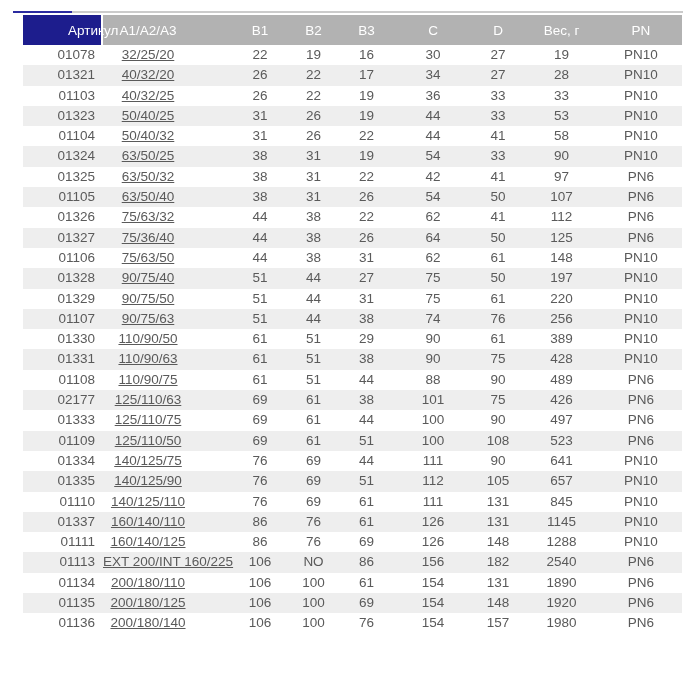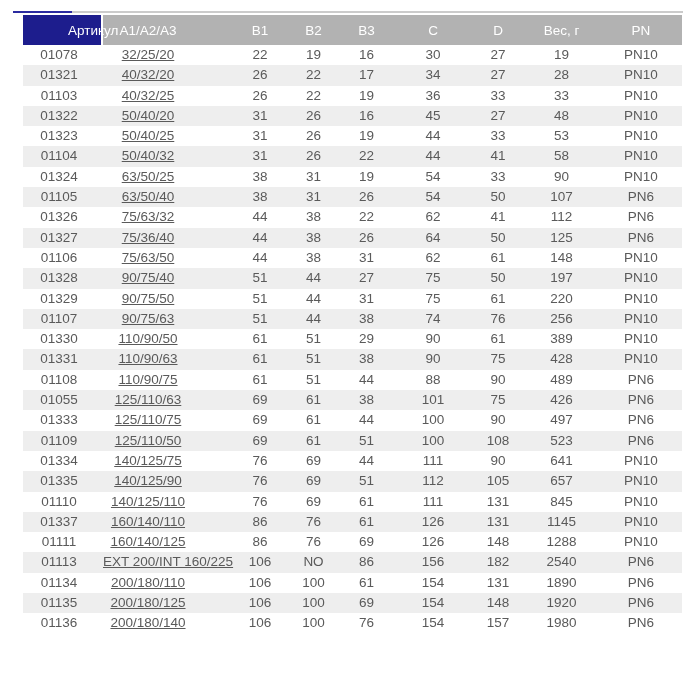--- a/index.html
+++ b/index.html
@@ -70,21 +70,21 @@
     box-sizing: border-box;
     height: 20.3px;
     line-height: 20.3px;
     font-size: 13.5px;
     color: #5a5a5a;
     text-align: center;
     vertical-align: middle;
     padding: 0;
     white-space: nowrap;
   }
-  table.spec td:nth-child(1) { padding-right: 8px; }
+  table.spec td:nth-child(1) { padding-right: 8px; text-align: right; }
   table.spec td:nth-child(2) { padding-right: 40px; text-decoration: underline; }
 
   table.spec tbody tr:nth-child(even) td { background: #eeeeee; }
   table.spec tbody tr:nth-child(odd)  td { background: #ffffff; }
 </style>
 </head>
 <body>
 
 <div class="top-rule">
   <div class="indicator"></div>
@@ -143,31 +143,20 @@
         <td>40/32/25</td>
         <td>26</td>
         <td>22</td>
         <td>19</td>
         <td>36</td>
         <td>33</td>
         <td>33</td>
         <td>PN10</td>
       </tr>
       <tr>
-        <td>01322</td>
-        <td>50/40/20</td>
-        <td>31</td>
-        <td>26</td>
-        <td>16</td>
-        <td>45</td>
-        <td>27</td>
-        <td>48</td>
-        <td>PN10</td>
-      </tr>
-      <tr>
         <td>01323</td>
         <td>50/40/25</td>
         <td>31</td>
         <td>26</td>
         <td>19</td>
         <td>44</td>
         <td>33</td>
         <td>53</td>
         <td>PN10</td>
       </tr>
@@ -185,20 +174,31 @@
       <tr>
         <td>01324</td>
         <td>63/50/25</td>
         <td>38</td>
         <td>31</td>
         <td>19</td>
         <td>54</td>
         <td>33</td>
         <td>90</td>
         <td>PN10</td>
+      </tr>
+      <tr>
+        <td>01325</td>
+        <td>63/50/32</td>
+        <td>38</td>
+        <td>31</td>
+        <td>22</td>
+        <td>42</td>
+        <td>41</td>
+        <td>97</td>
+        <td>PN6</td>
       </tr>
       <tr>
         <td>01105</td>
         <td>63/50/40</td>
         <td>38</td>
         <td>31</td>
         <td>26</td>
         <td>54</td>
         <td>50</td>
         <td>107</td>
@@ -297,21 +297,21 @@
         <td>110/90/75</td>
         <td>61</td>
         <td>51</td>
         <td>44</td>
         <td>88</td>
         <td>90</td>
         <td>489</td>
         <td>PN6</td>
       </tr>
       <tr>
-        <td>01055</td>
+        <td>02177</td>
         <td>125/110/63</td>
         <td>69</td>
         <td>61</td>
         <td>38</td>
         <td>101</td>
         <td>75</td>
         <td>426</td>
         <td>PN6</td>
       </tr>
       <tr>

